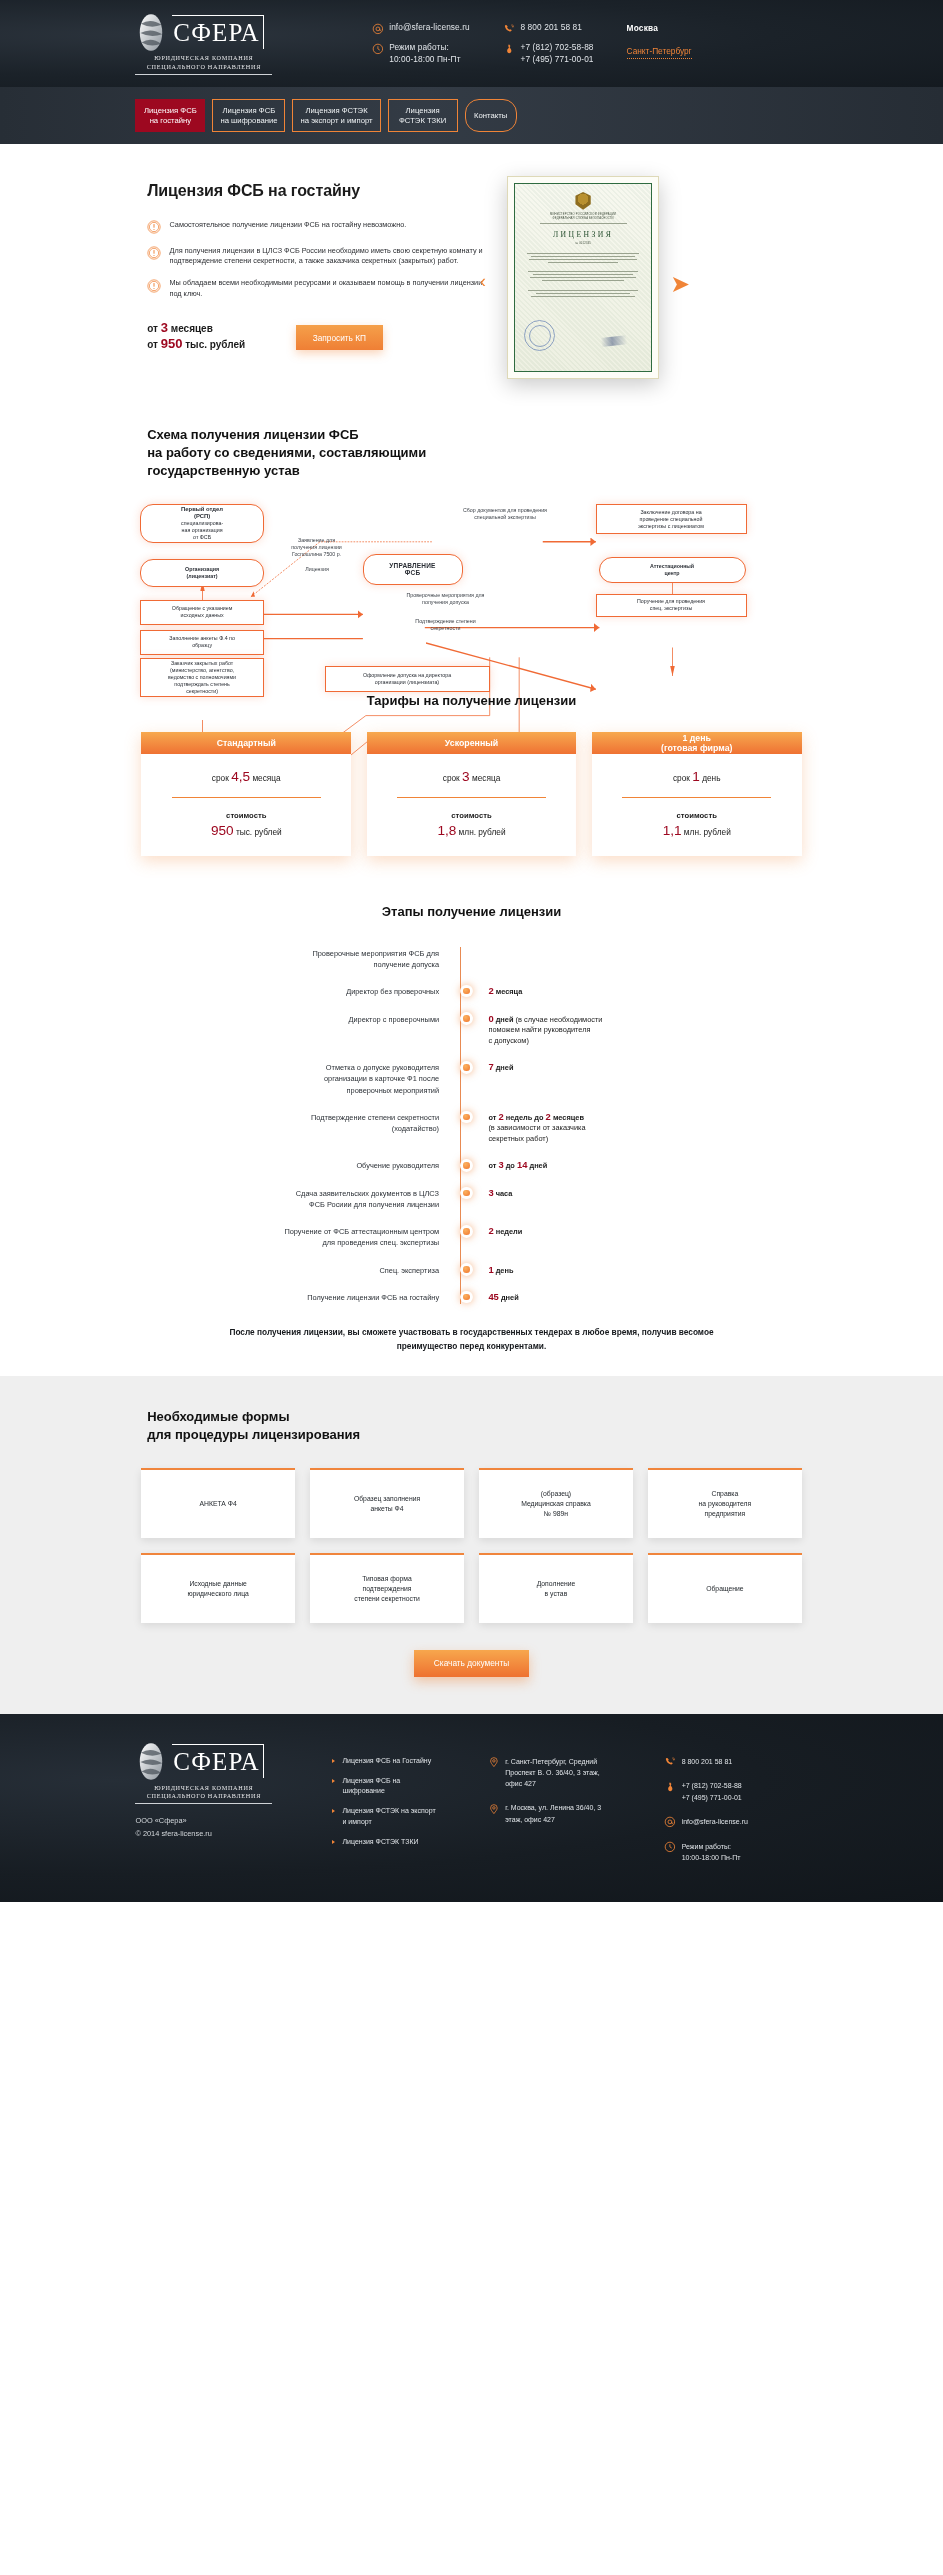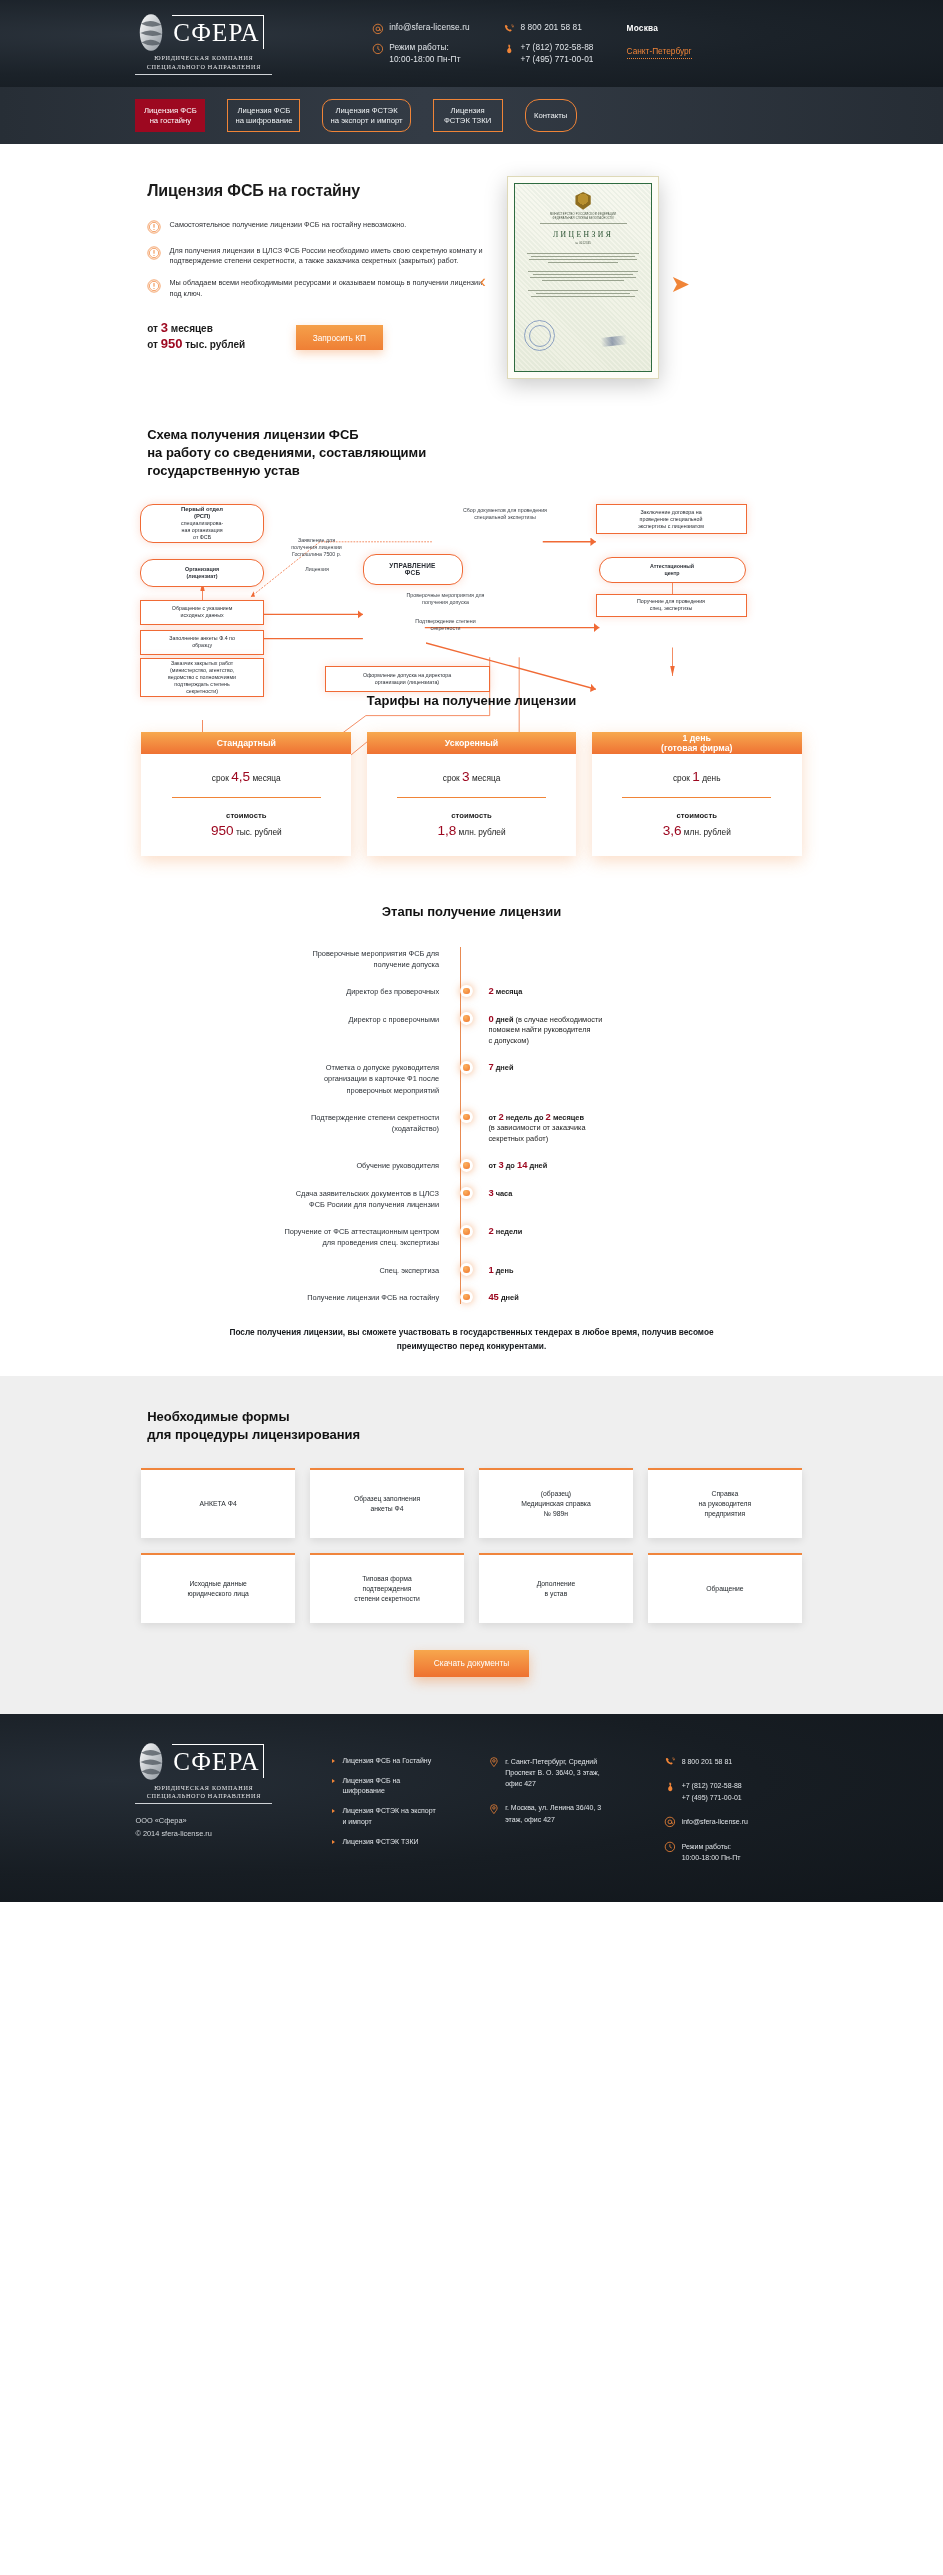--- a/index.html
+++ b/index.html
@@ -40,21 +40,21 @@
   .crow:last-child { margin-bottom: 0; }
   .ci { width: 11.8px; height: 11.8px; flex: 0 0 11.8px; margin-right: 5.9px; position: relative; top: 0.6px; }
   .ctxt { font-size: 8.3px; line-height: 11.2px; color: #e2e6ea; letter-spacing: 0.1px; }
   .cities { padding-top: 1.2px; }
   .city-main { color: #fff; font-size: 8.3px; font-weight: bold; margin-bottom: 11.8px; letter-spacing:0.2px;}
   .city-alt { color: #f08437; font-size: 8.3px; border-bottom: 0.6px dotted #f08437; padding-bottom: 1.8px; }
 
   
   .navbar { height: 57px; background: #2a313a;
             background-image: linear-gradient(90deg,#272e36 0%,#333b45 45%,#262d35 100%); }
-  .navbar .wrap { height: 57px; display: flex; align-items: center; gap: 22px; padding-left: 5.9px;}
+  .navbar .wrap { height: 57px; display: flex; align-items: center; gap: 7px; padding-left: 5.9px;}
   .nav-item {
     min-width: 70px; height: 33px; border: 0.6px solid #f08437;
     display: flex; align-items: center; justify-content: center;
     color: #eef1f3; font-size: 7.7px; line-height: 10px; text-align: center;
     padding: 0 7px; cursor: pointer; background: transparent;
   }
   .nav-item.active { background: #9d0820; border-color: #9d0820; color: #fff; }
   .nav-item.plain { min-width: 52px; border-radius: 14px; }
 
   
@@ -266,21 +266,21 @@
     </div>
   </div>
 </header>
 
 <nav class="navbar">
   <div class="wrap" id="nav-holder">
       <div class="nav-item active" style="white-space: pre-line;">Лицензия ФСБ
 на гостайну</div>
       <div class="nav-item" style="white-space: pre-line;">Лицензия ФСБ
 на шифрование</div>
-      <div class="nav-item" style="white-space: pre-line; border-radius: 10px;">Лицензия ФСТЭК
+      <div class="nav-item" style="white-space: pre-line;">Лицензия ФСТЭК
 на экспорт и импорт</div>
       <div class="nav-item" style="white-space: pre-line;">Лицензия
 ФСТЭК ТЗКИ</div>
       <div class="nav-item plain" style="white-space: pre-line;">Контакты</div>
     </div>
 </nav>
 
 <section class="hero">
   <div class="wrap">
     <div class="hero-left">
@@ -487,21 +487,21 @@
             <div class="tline"><span class="big">1,8</span> <span>млн. рублей</span></div>
           </div>
         </div>
         <div class="tcard">
           <div class="tcard-h" style="white-space:pre-line">1 день
 (готовая фирма)</div>
           <div class="tcard-b">
             <div class="tline"><span>срок</span> <span class="big">1</span> <span>день</span></div>
             <div class="tsep"></div>
             <div class="tlabel">стоимость</div>
-            <div class="tline"><span class="big">3,6</span> <span>млн. рублей</span></div>
+            <div class="tline"><span class="big">1,1</span> <span>млн. рублей</span></div>
           </div>
         </div>
       </div>
   </div>
 </section>
 
 <section class="stages">
   <div class="wrap">
     <h2 class="h2">Этапы получение лицензии</h2>
     <div class="timeline">

